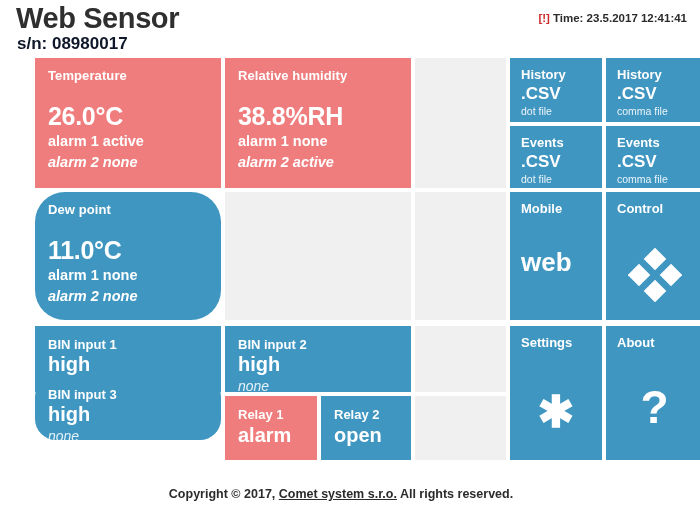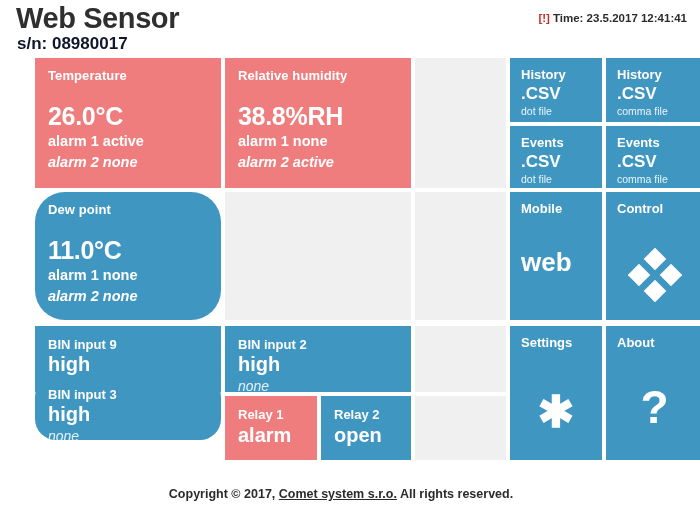--- a/index.html
+++ b/index.html
@@ -276,21 +276,21 @@
             <rect x="19" y="3" width="16" height="16" transform="rotate(45 27 11)"></rect>
             <rect x="3" y="19" width="16" height="16" transform="rotate(45 11 27)"></rect>
             <rect x="35" y="19" width="16" height="16" transform="rotate(45 43 27)"></rect>
             <rect x="19" y="35" width="16" height="16" transform="rotate(45 27 43)"></rect>
           </g>
         </svg>
       </div>
     </div>
 
     <div class="tile blue" style="left:16px; top:326px; width:186px; height:66px;">
-      <div class="bin-label">BIN input 9</div>
+      <div class="bin-label">BIN input 1</div>
       <div class="bin-value">high</div>
       <div class="bin-sub">none</div>
     </div>
 
     <div class="tile blue" style="left:206px; top:326px; width:186px; height:66px;">
       <div class="bin-label">BIN input 2</div>
       <div class="bin-value">high</div>
       <div class="bin-sub">none</div>
     </div>
 

